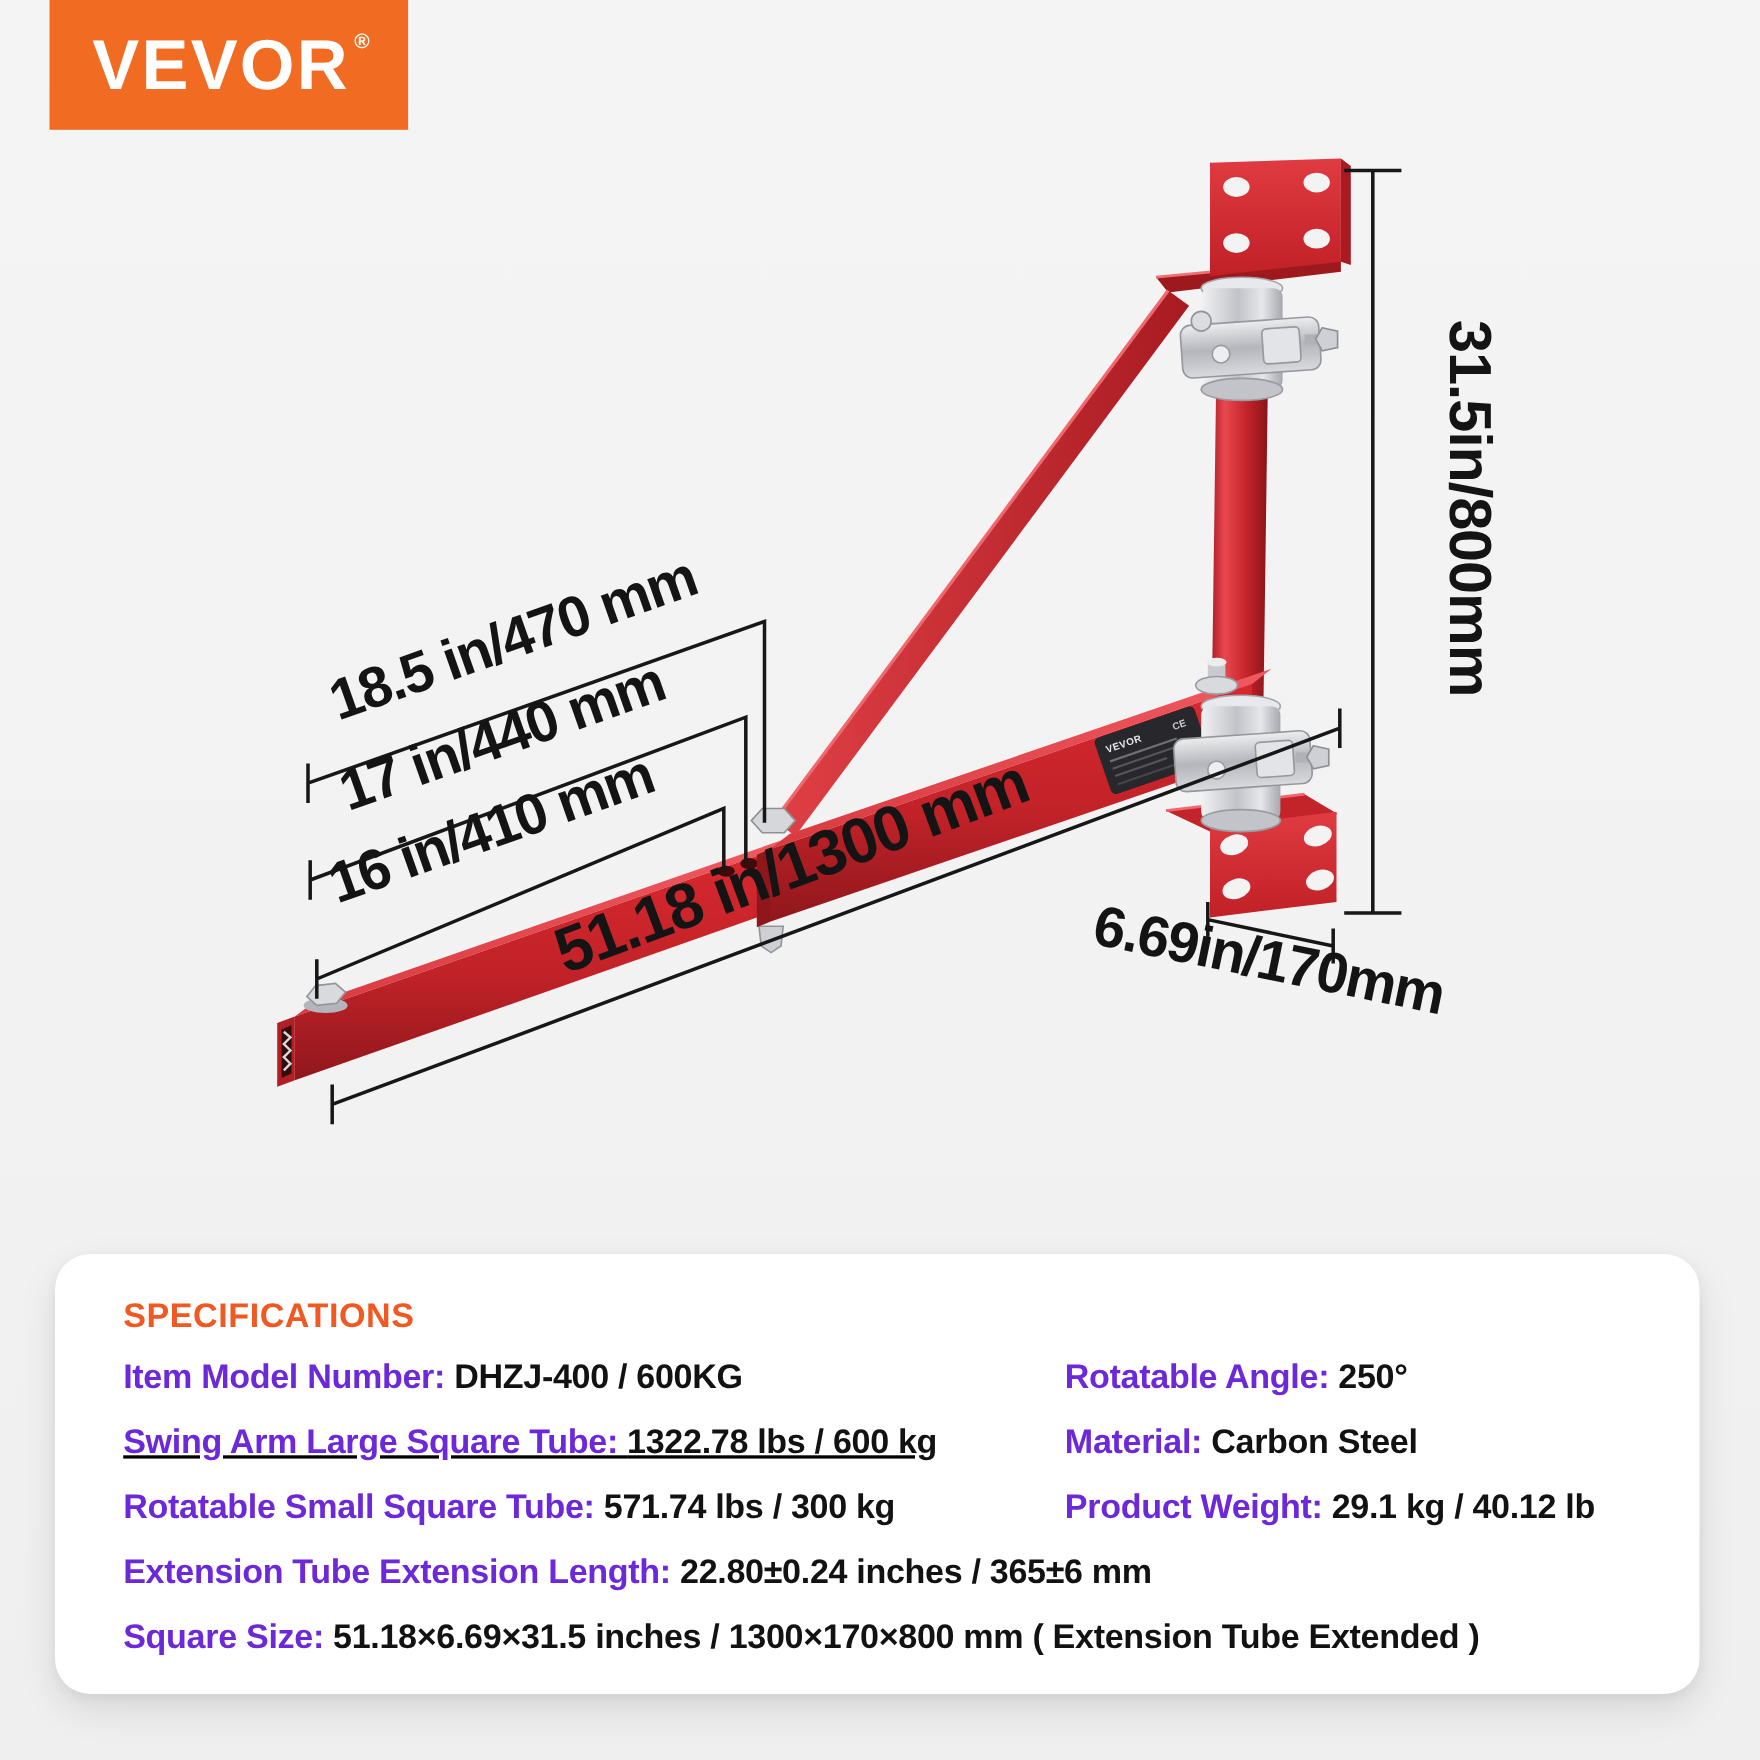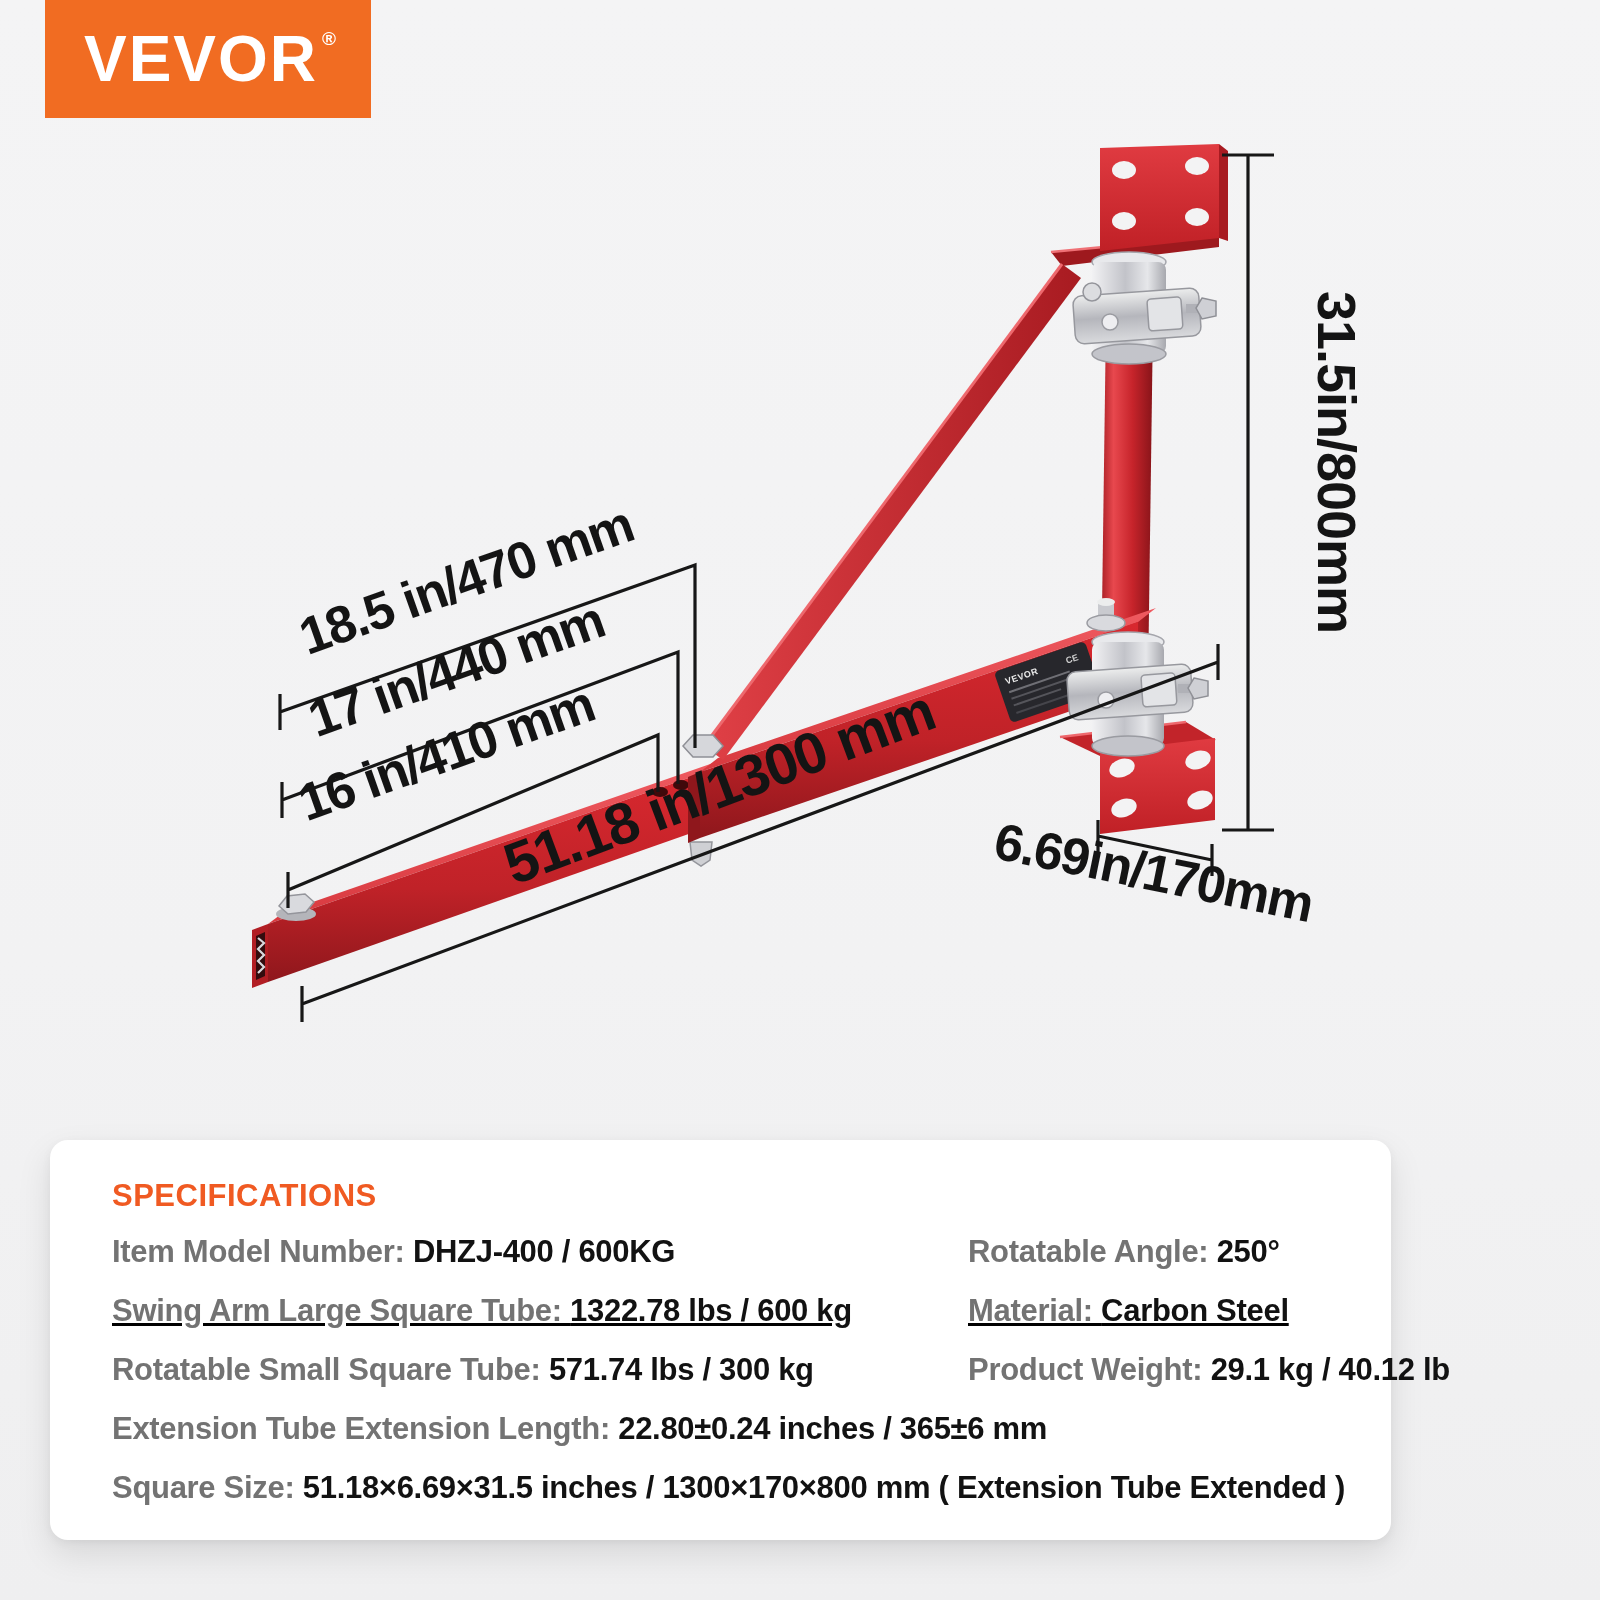--- a/index.html
+++ b/index.html
@@ -24,36 +24,36 @@
   
   .diagram{position:absolute;left:0;top:0;width:1600px;height:1600px;}
   .dim-line{stroke:#171717;stroke-width:3.2;fill:none;}
   .dim-text{font:700 52px "Liberation Sans", sans-serif;fill:#141414;letter-spacing:-1.5px;}
   .dim-text-lg{font:700 58px "Liberation Sans", sans-serif;fill:#141414;letter-spacing:-1.5px;}
   .dim-text-md{font:700 54px "Liberation Sans", sans-serif;fill:#141414;letter-spacing:-1px;}
   .tag-brand{font:700 9px "Liberation Sans", sans-serif;fill:#e9e9e9;letter-spacing:.5px;}
   .tag-ce{font:700 9px "Liberation Sans", sans-serif;fill:#cccccc;}
   
   .spec-panel{
-    position:absolute;left:50px;top:1140px;width:1341px;height:400px;
-    background:#ffffff;border-radius:18px;
+    position:absolute;left:50px;top:1140px;width:1495px;height:400px;
+    background:#ffffff;border-radius:32px;
     box-shadow:0 14px 34px rgba(0,0,0,.10), 0 3px 10px rgba(0,0,0,.05);
   }
   .spec-heading{
     position:absolute;left:62px;top:38px;
     font-size:31px;font-weight:700;color:#f05a22;letter-spacing:.5px;
   }
   .spec-row{position:absolute;font-size:31px;letter-spacing:-.3px;white-space:nowrap;}
-  .spec-row .lbl{color:#737373;font-weight:700;text-align:center;}
+  .spec-row .lbl{color:#6d28d9;font-weight:700;text-align:center;}
   .spec-row .val{color:#121212;font-weight:700;}
   .r-l1{left:62px;top:94px;}
   .r-l2{left:62px;top:153px;text-decoration:underline;}
   .r-l3{left:62px;top:212px;}
   .r-r1{left:918px;top:94px;}
-  .r-r2{left:918px;top:153px;text-decoration:underline;}
+  .r-r2{left:918px;top:153px;}
   .r-r3{left:918px;top:212px;}
   .r-f1{left:62px;top:271px;}
   .r-f2{left:62px;top:330px;}
 </style>
 </head>
 <body>
 
 <div class="canvas">
 
   <div class="logo">

